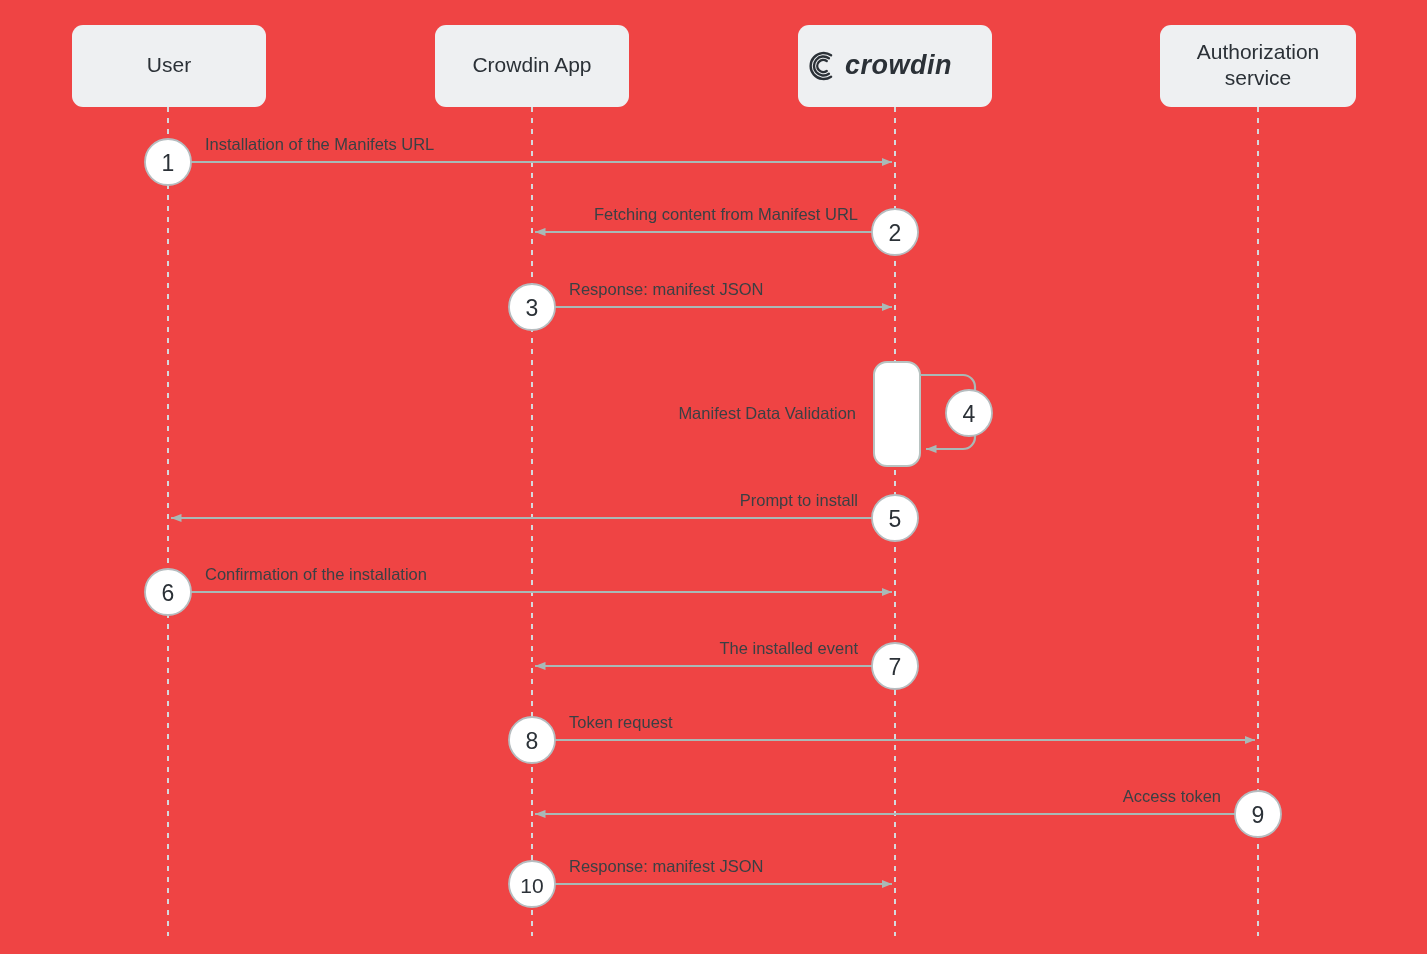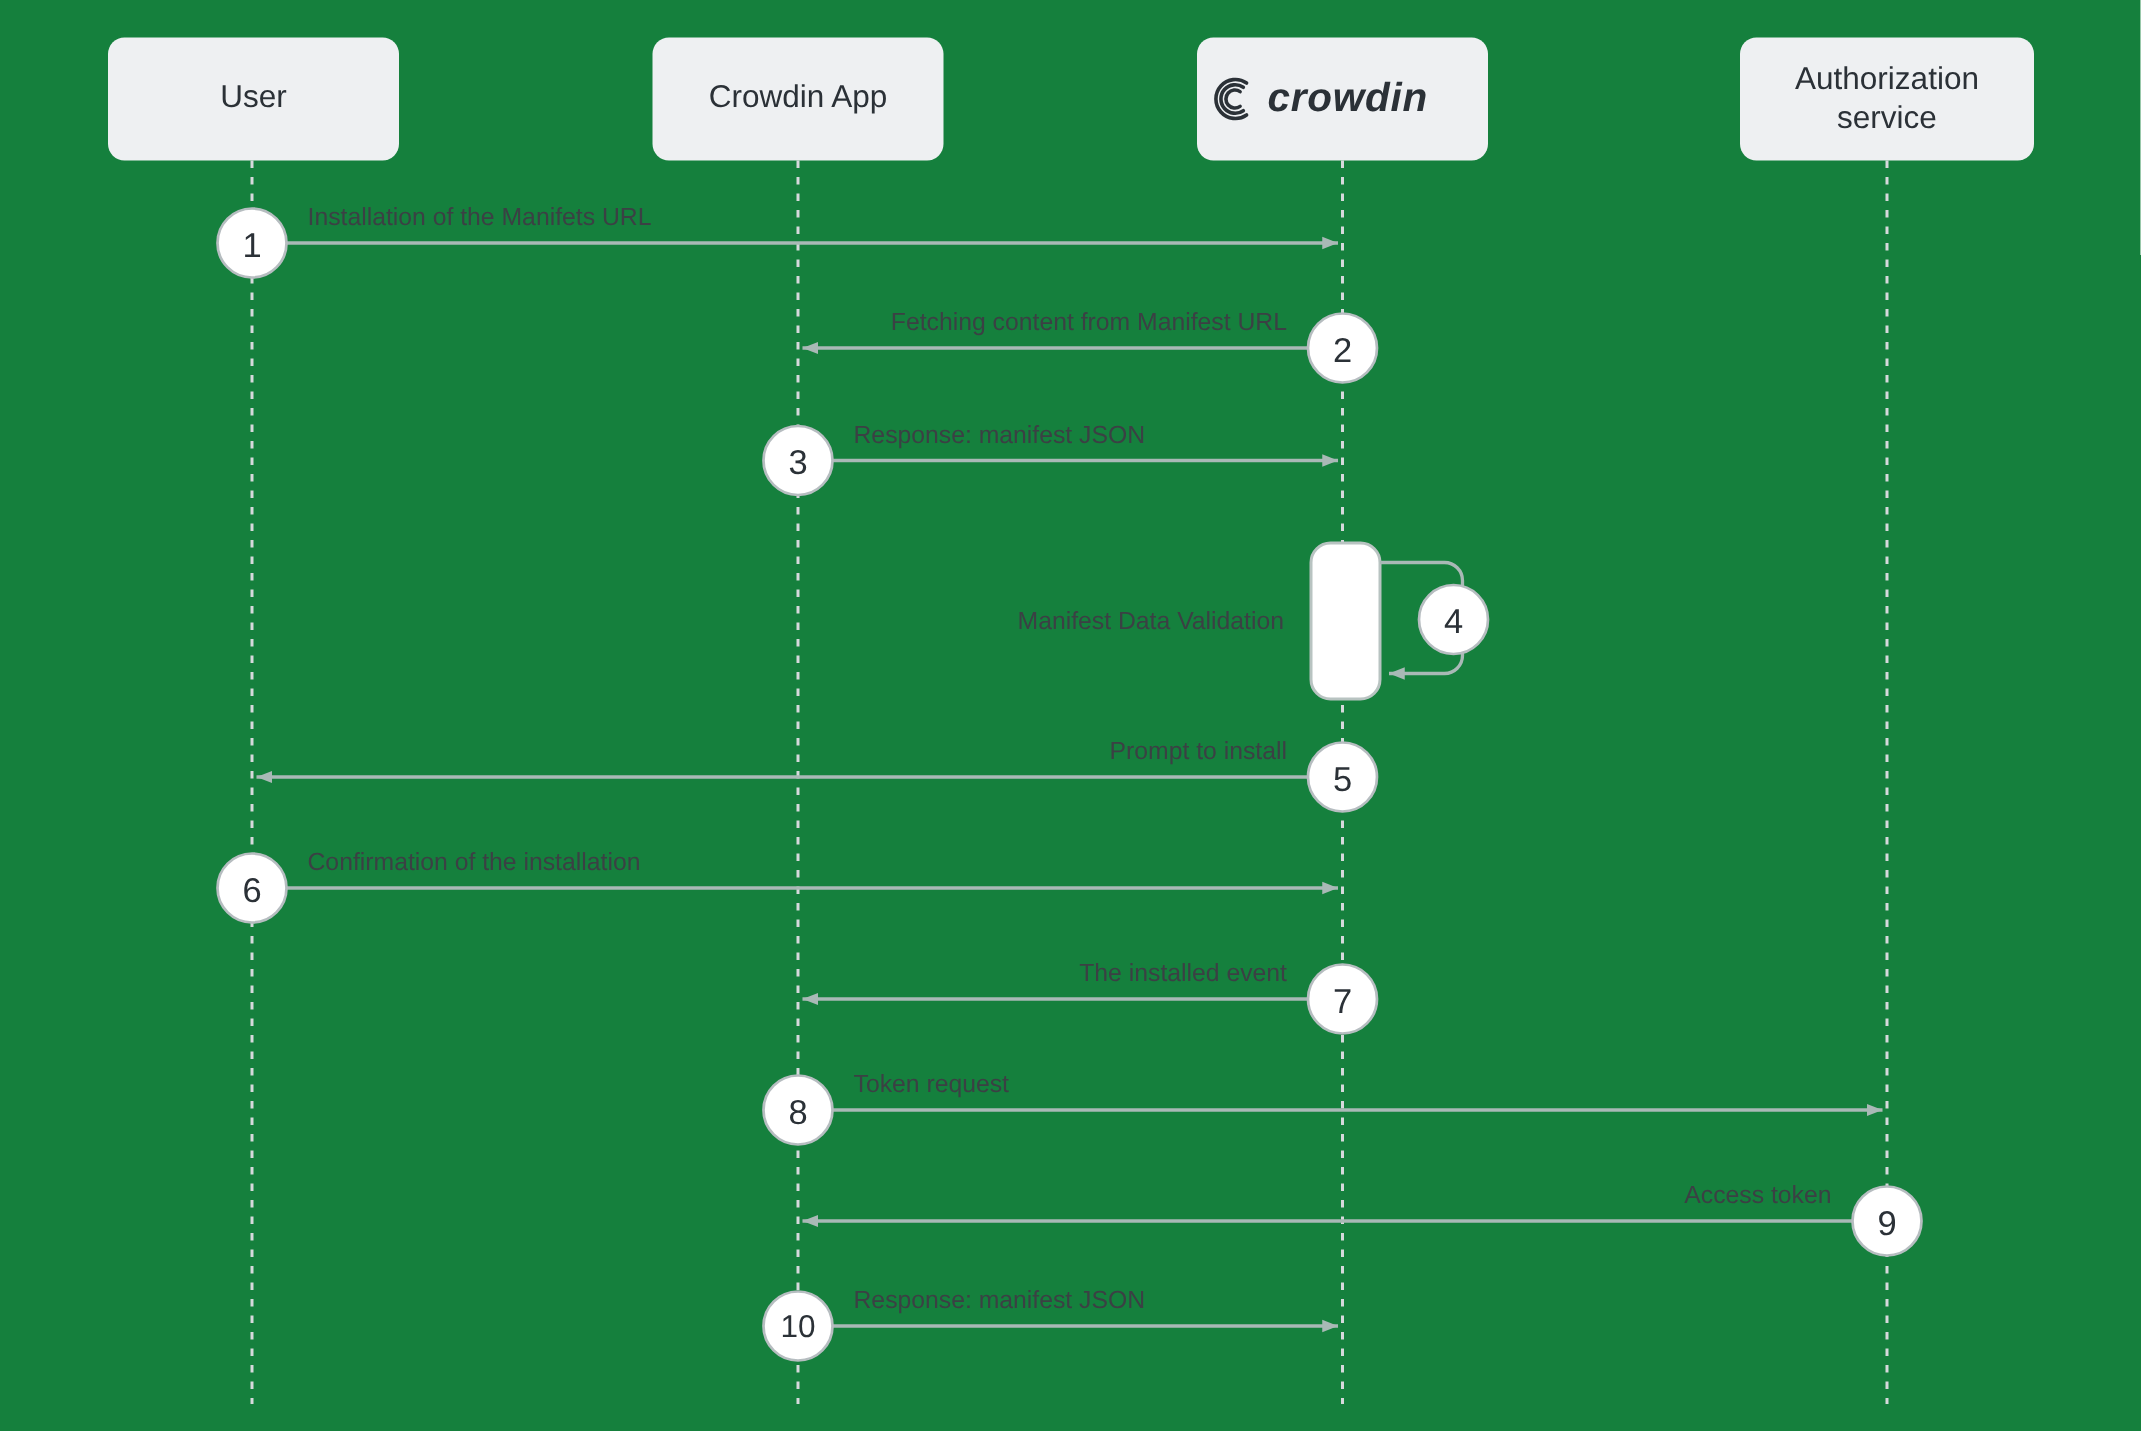--- a/index.html
+++ b/index.html
@@ -7,21 +7,21 @@
     padding: 0;
     background: #ffffff;
   }
   body {
     font-family: "Liberation Sans", sans-serif;
   }
   #diagram-root {
     position: relative;
     width: 1427px;
     height: 954px;
-    background: #15803d;
+    background: #ef4444;
     overflow: hidden;
   }
   #diagram-svg {
     position: absolute;
     top: 0;
     left: 0;
     width: 1427px;
     height: 954px;
   }
   .actor-box-rect {

